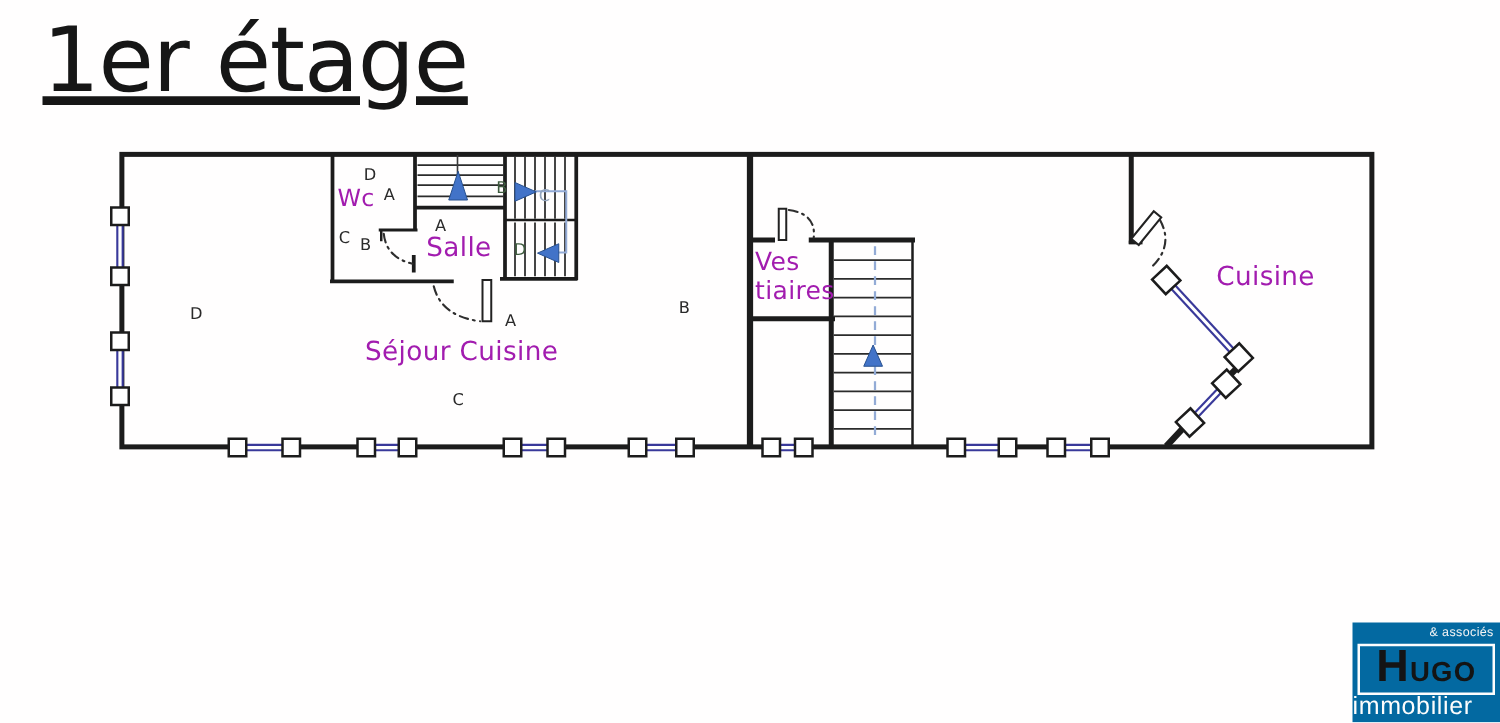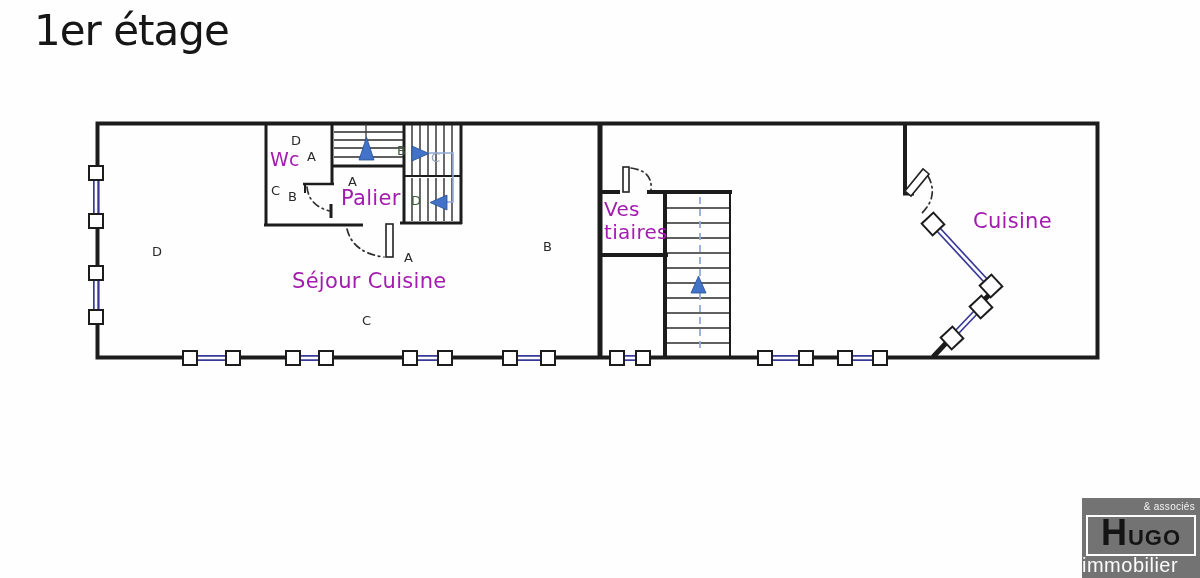--- a/index.html
+++ b/index.html
@@ -1,35 +1,35 @@
 <!DOCTYPE html>
 <html><head>
 <meta charset="utf-8">
 <style>
   html,body{margin:0;padding:0;background:#ffffff;}
   .stage{position:relative;width:1200px;height:578px;background:#fffefe;overflow:hidden;
          font-family:"Liberation Sans",sans-serif;}
   .plan-svg{position:absolute;left:0;top:0;}
-  .page-title{position:absolute;left:34px;top:6px;font-size:42px;font-weight:400;
-              letter-spacing:-1px;color:#161616;font-family:"DejaVu Sans",sans-serif;white-space:nowrap;}
+  .page-title{position:absolute;left:34px;top:6px;font-size:72px;font-weight:400;
+              letter-spacing:-1px;color:#161616;font-family:"DejaVu Sans",sans-serif;white-space:nowrap;text-decoration:underline;}
   .label{position:absolute;color:#a21caf;white-space:nowrap;letter-spacing:.3px;
          font-family:"DejaVu Sans",sans-serif;}
   .lab-wc{left:270px;top:148px;font-size:19px;}
   .lab-palier{left:341px;top:186px;font-size:21px;}
   .lab-sejour{left:292px;top:269px;font-size:21px;}
   .lab-vest{left:604px;top:198px;font-size:20px;line-height:23px;}
   .lab-vest span{display:block;}
   .lab-salle{left:743px;top:246px;font-size:21px;}
   .lab-terrasse{left:973px;top:209px;font-size:21px;}
   .marker{position:absolute;font-size:13px;color:#2a2a2a;font-family:"DejaVu Sans",sans-serif;
           line-height:13px;}
   .marker.green{color:#3d5a3d;}
   .marker.muted{color:#93a5bd;}
   
-  .logo{position:absolute;left:1082px;top:498px;width:118px;height:80px;background:#737373;}
+  .logo{position:absolute;left:1082px;top:498px;width:118px;height:80px;background:#0369a1;}
   .logo-tagline{position:absolute;top:3px;right:5px;color:#f4f4f4;font-size:10px;letter-spacing:.3px;}
   .logo-namebox{position:absolute;left:4px;top:17px;right:4px;height:37px;border:2px solid #fdfdfd;
                 display:flex;align-items:center;justify-content:center;overflow:visible;}
   .logo-name{display:block;color:#141414;font-weight:bold;font-size:22px;letter-spacing:1px;line-height:26px;}
   .logo-name::first-letter{font-size:36px;}
   .logo-subtitle{position:absolute;left:0;right:0;bottom:1px;color:#fdfdfd;
                  font-size:20px;letter-spacing:.5px;}
 </style>
 </head>
 <body>
@@ -197,21 +197,21 @@
     </g>
     <g fill="#4273c8" stroke="#27508f" stroke-width="0.8">
       <polygon points="359,160 374,160 366.5,137"></polygon>
       <polygon points="412,146 412,161 429,153.5"></polygon>
       <polygon points="447,195 447,210 430,202.5"></polygon>
       <polygon points="691,293 706,293 698.5,276"></polygon>
     </g>
   </svg>
 
   <div class="label lab-wc">Wc</div>
-  <div class="label lab-palier">Palier</div>
+  <div class="label lab-palier">Salle</div>
   <div class="label lab-sejour">Séjour Cuisine</div>
   <div class="label lab-vest">
     <span>Ves</span>
     <span>tiaires</span>
   </div>
   <div class="label lab-terrasse">Cuisine</div>
 
   <div id="markers-layer">
       <div class="marker" style="left: 152px; top: 245px;">D</div>
       <div class="marker" style="left: 362px; top: 314px;">C</div>

